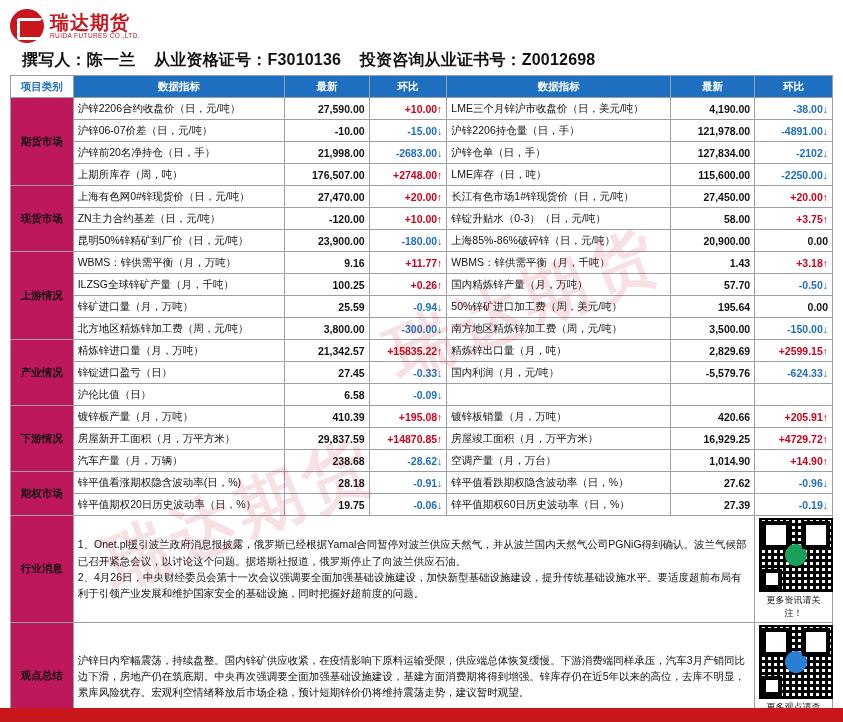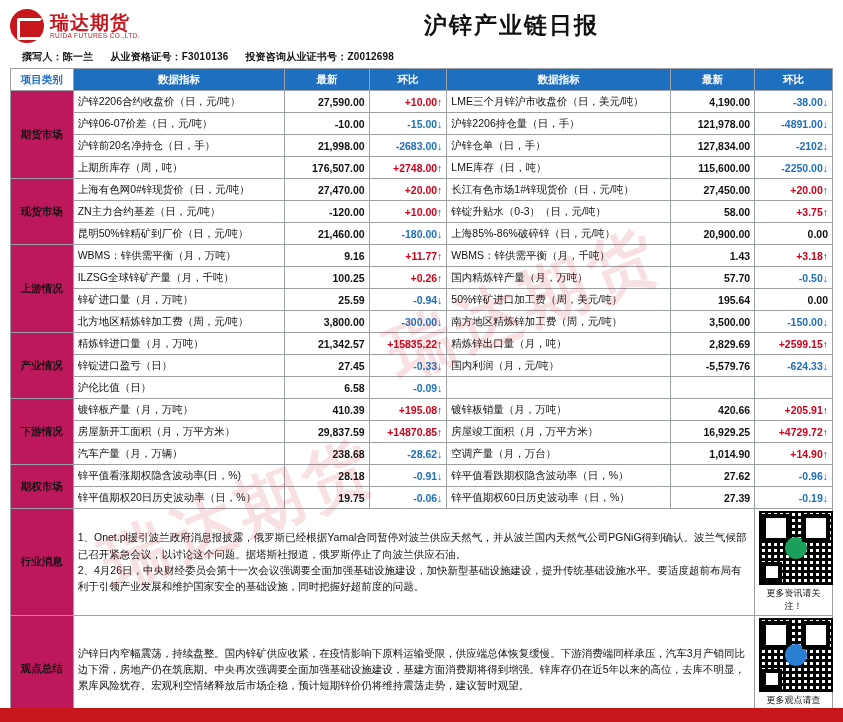--- a/index.html
+++ b/index.html
@@ -34,21 +34,21 @@
   .logo-text { line-height:1.05; }
   .logo-cn { font-size:19px; font-weight:bold; color:#c8161d; letter-spacing:1px; }
   .logo-en { font-size:6.5px; color:#c8161d; letter-spacing:.4px; }
   .title {
     flex:1; text-align:center; font-size:23px; font-weight:bold;
     letter-spacing:2px; color:#111; margin-top:-2px;
   }
   .date { width:150px; text-align:right; font-size:19px; font-weight:bold; }
 
   .byline {
-    font-size:10px; font-weight:bold; padding:2px 0 4px 22px; color:#111;
+    font-size:16px; font-weight:bold; padding:2px 0 4px 22px; color:#111;
     letter-spacing:.2px;
   }
   .byline span { margin-right:14px; }
 
   
   table.main {
     border-collapse: collapse;
     width: 823px;
     margin: 0 10px;
     table-layout: fixed;
@@ -143,21 +143,20 @@
   </div>
 
   <div class="header">
     <div class="logo">
       <div class="logo-mark"></div>
       <div class="logo-text">
         <div class="logo-cn">瑞达期货</div>
         <div class="logo-en">RUIDA FUTURES CO.,LTD.</div>
       </div>
     </div>
-    <div class="title">沪锌产业链日报</div>
   </div>
 
   <div class="byline">
     <span>撰写人：陈一兰</span>
     <span>从业资格证号：F3010136</span>
     <span>投资咨询从业证书号：Z0012698</span>
   </div>
 
   <table class="main">
     <colgroup>
@@ -226,21 +225,21 @@
         <tr>
           <td class="ind">ZN主力合约基差（日，元/吨）</td>
           <td class="val">-120.00</td>
           <td class="chg up">+10.00↑</td>
           <td class="ind">锌锭升贴水（0-3）（日，元/吨）</td>
           <td class="val">58.00</td>
           <td class="chg up">+3.75↑</td>
         </tr>
         <tr>
           <td class="ind">昆明50%锌精矿到厂价（日，元/吨）</td>
-          <td class="val">21,460.00</td>
+          <td class="val">23,900.00</td>
           <td class="chg down">-180.00↓</td>
           <td class="ind">上海85%-86%破碎锌（日，元/吨）</td>
           <td class="val">20,900.00</td>
           <td class="chg flat">0.00</td>
         </tr>
         <tr>
           <td class="cat" rowspan="4">上游情况</td>
           <td class="ind">WBMS：锌供需平衡（月，万吨）</td>
           <td class="val">9.16</td>
           <td class="chg up">+11.77↑</td>

